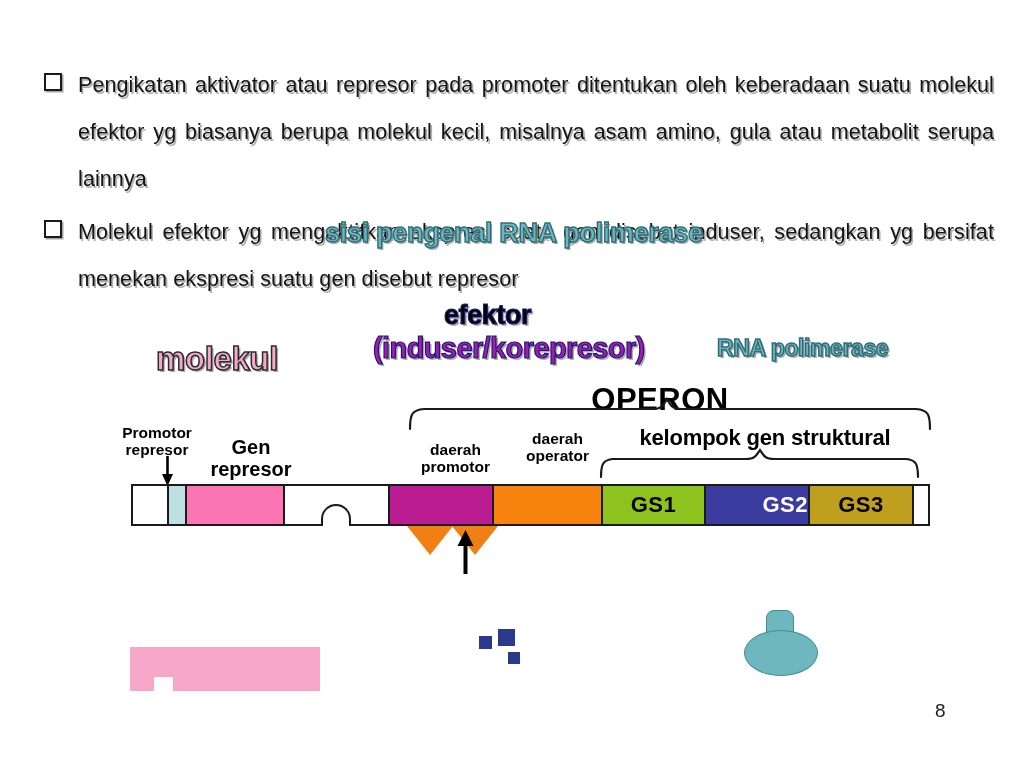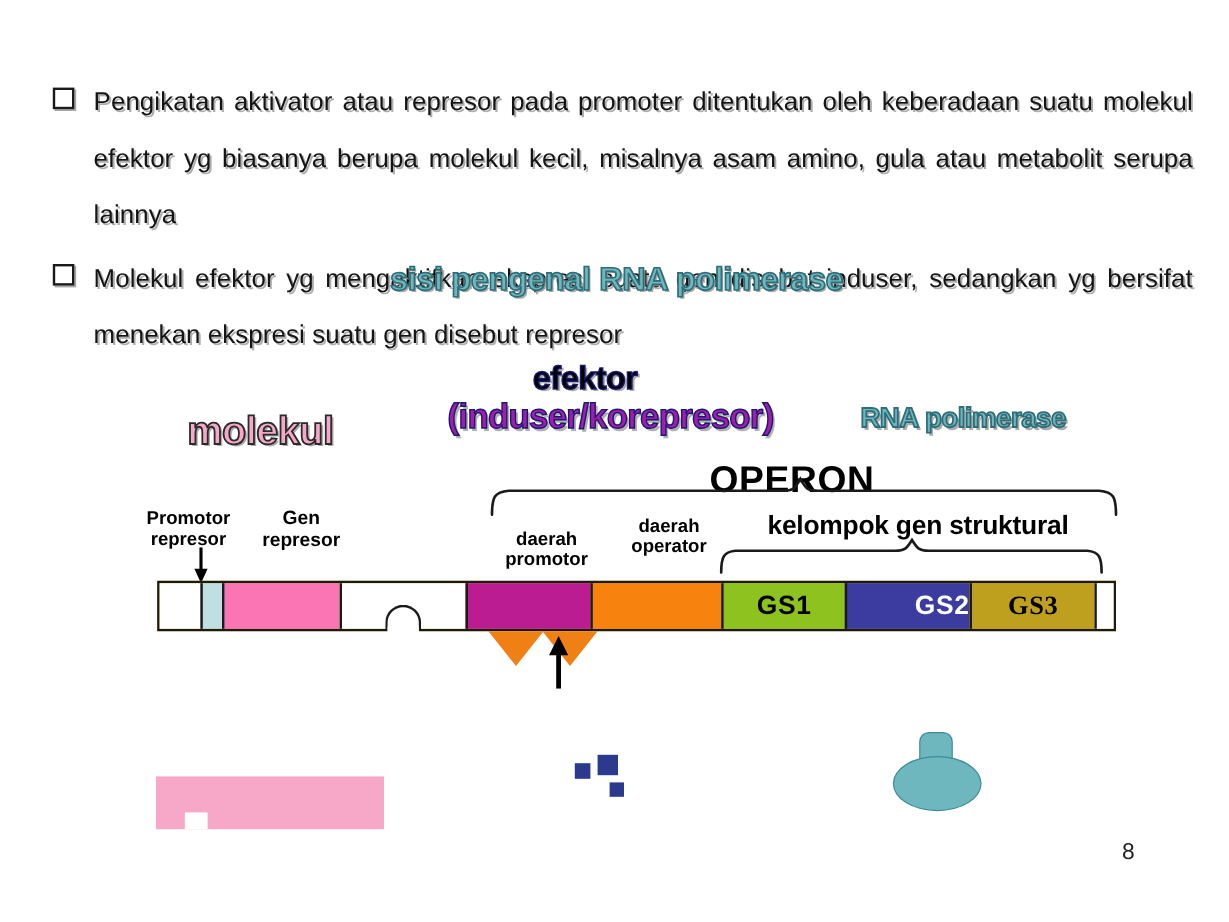--- a/index.html
+++ b/index.html
@@ -25,38 +25,38 @@
     letter-spacing:.1px;
   }
 
   
   #diagram{position:absolute;left:0;top:352px;width:1024px;height:290px;}
 
   .lbl{position:absolute;font-weight:bold;color:#000;text-align:center;line-height:1.12;}
 
   #operon-title{left:560px;top:12px;width:200px;font-size:31px;letter-spacing:.5px;margin-top:19px;}
   #lbl-promotor-represor{left:98px;top:72px;width:118px;font-size:15.5px;}
-  #lbl-gen-represor{left:203px;top:72px;width:96px;font-size:16px;}
+  #lbl-gen-represor{left:203px;top:84px;width:96px;font-size:20px;}
   #lbl-daerah-promotor{left:398px;top:89px;width:115px;font-size:15.5px;}
   #lbl-daerah-operator{left:505px;top:78px;width:105px;font-size:15.5px;}
   #lbl-kelompok{left:595px;top:74px;width:340px;font-size:22px;letter-spacing:-.2px;}
 
   
   #braces{position:absolute;left:0;top:0;width:1024px;height:180px;}
 
   
   #arrow-down{position:absolute;left:161px;top:104px;width:13px;height:30px;}
   
   #arrow-up{position:absolute;left:457px;top:178px;width:17px;height:44px;}
 
   
   #genebar{
     position:absolute;left:131px;top:132px;width:799px;height:42px;
     border:2px solid #1a1a1a;box-sizing:border-box;display:flex;
-    background:#eab308;
+    background:#b91c1c;
   }
   .seg{height:100%;box-sizing:border-box;position:relative;
        display:flex;align-items:center;justify-content:center;}
   .seg + .seg{border-left:2px solid #1a1a1a;}
   .seg-label{font-size:22px;font-weight:bold;letter-spacing:.5px;}
 
   
   #notch{
     position:absolute;left:321px;top:152px;width:30px;height:22px;
     background:#ffffff;border:2px solid #1a1a1a;border-bottom:none;
@@ -167,21 +167,21 @@
       <div class="seg" style="flex: 0 0 13.2%; background: rgb(255, 255, 255);"></div>
       <div class="seg" style="flex: 0 0 13%; background: rgb(187, 28, 146);"></div>
       <div class="seg" style="flex: 0 0 13.8%; background: rgb(247, 131, 14);"></div>
       <div class="seg" style="flex: 0 0 12.9%; background: rgb(141, 194, 31);">
         <span class="seg-label" style="color: rgb(0, 0, 0);">GS1</span>
       </div>
       <div class="seg" style="flex: 0 0 13.1%; background: rgb(59, 59, 160); justify-content: flex-end;">
         <span class="seg-label" style="color: rgb(255, 255, 255);">GS2</span>
       </div>
       <div class="seg" style="flex: 0 0 13.1%; background: rgb(191, 160, 30);">
-        <span class="seg-label" style="color: rgb(0, 0, 0); font-family: Liberation Serif, serif;">GS3</span>
+        <span class="seg-label" style="color: rgb(0, 0, 0);">GS3</span>
       </div>
       <div class="seg" style="flex: 0 0 2%; background: rgb(255, 255, 255);"></div>
     </div>
 
   <div id="notch"></div>
   <div id="notch-cover"></div>
 
   <div class="tri" id="tri1"></div>
   <div class="tri" id="tri2"></div>
 

